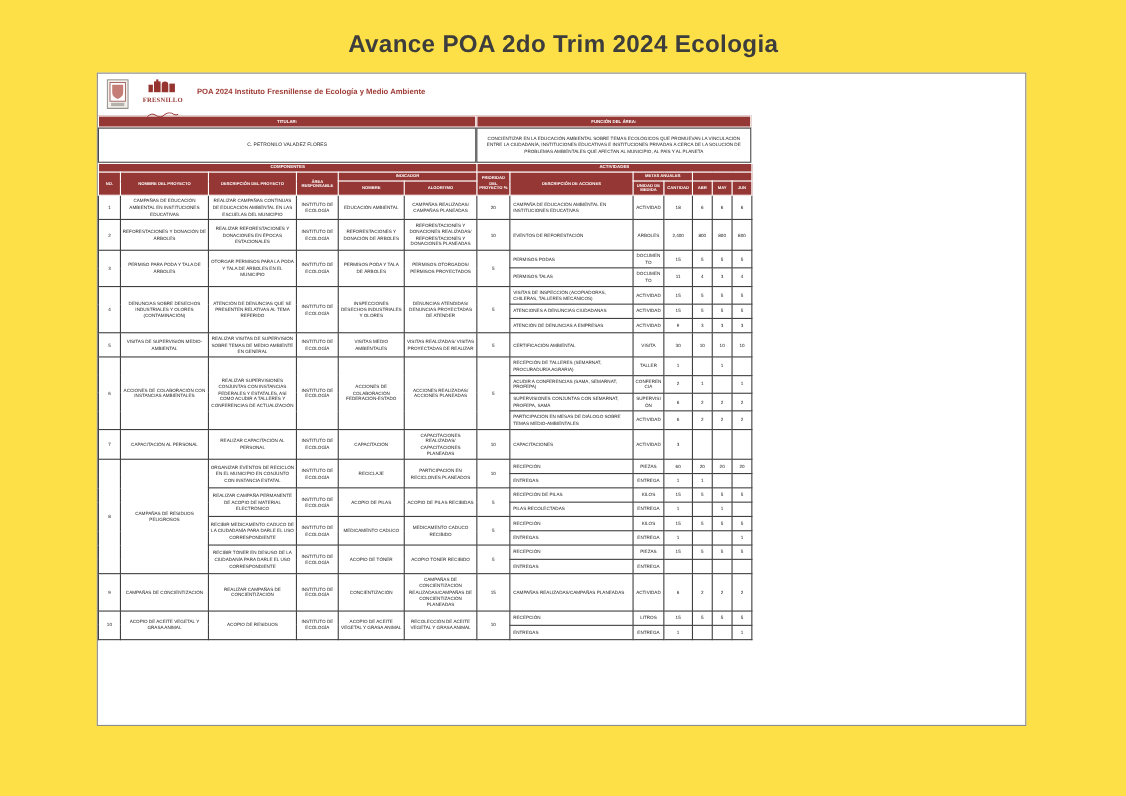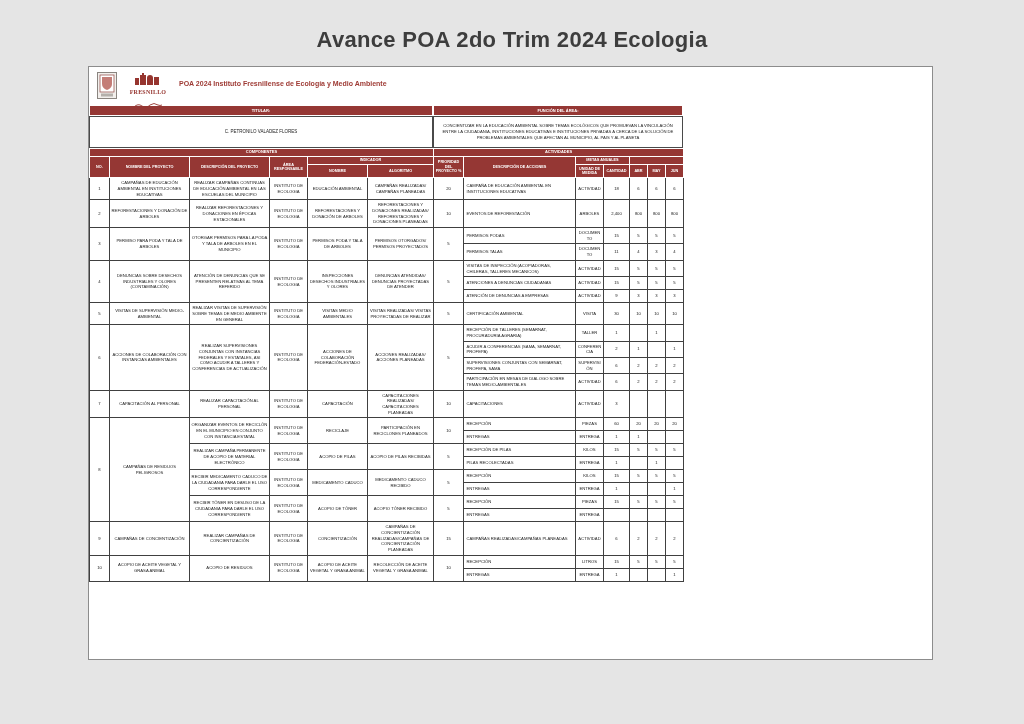--- a/index.html
+++ b/index.html
@@ -1,19 +1,19 @@
 <!DOCTYPE html>
 <html><head>
 <meta charset="utf-8">
 <style>
   * { box-sizing: border-box; margin: 0; padding: 0; }
   html,body { background:#ffffff; }
   .screen {
     position: relative; width: 1024px; height: 724px;
-    background: #e5e5e5; overflow: hidden;
+    background: #fde047; overflow: hidden;
     font-family: "Liberation Sans", sans-serif;
     color: #1a1a1a;
   }
   .main-title {
     position: absolute; top: 27px; left: 0; width: 100%;
     text-align: center; font-size: 22px; font-weight: bold;
     color: #3d3d3d; letter-spacing: .3px;
   }
   .doc-frame {
     position: absolute; left: 88px; top: 66px; width: 845px; height: 594px;

